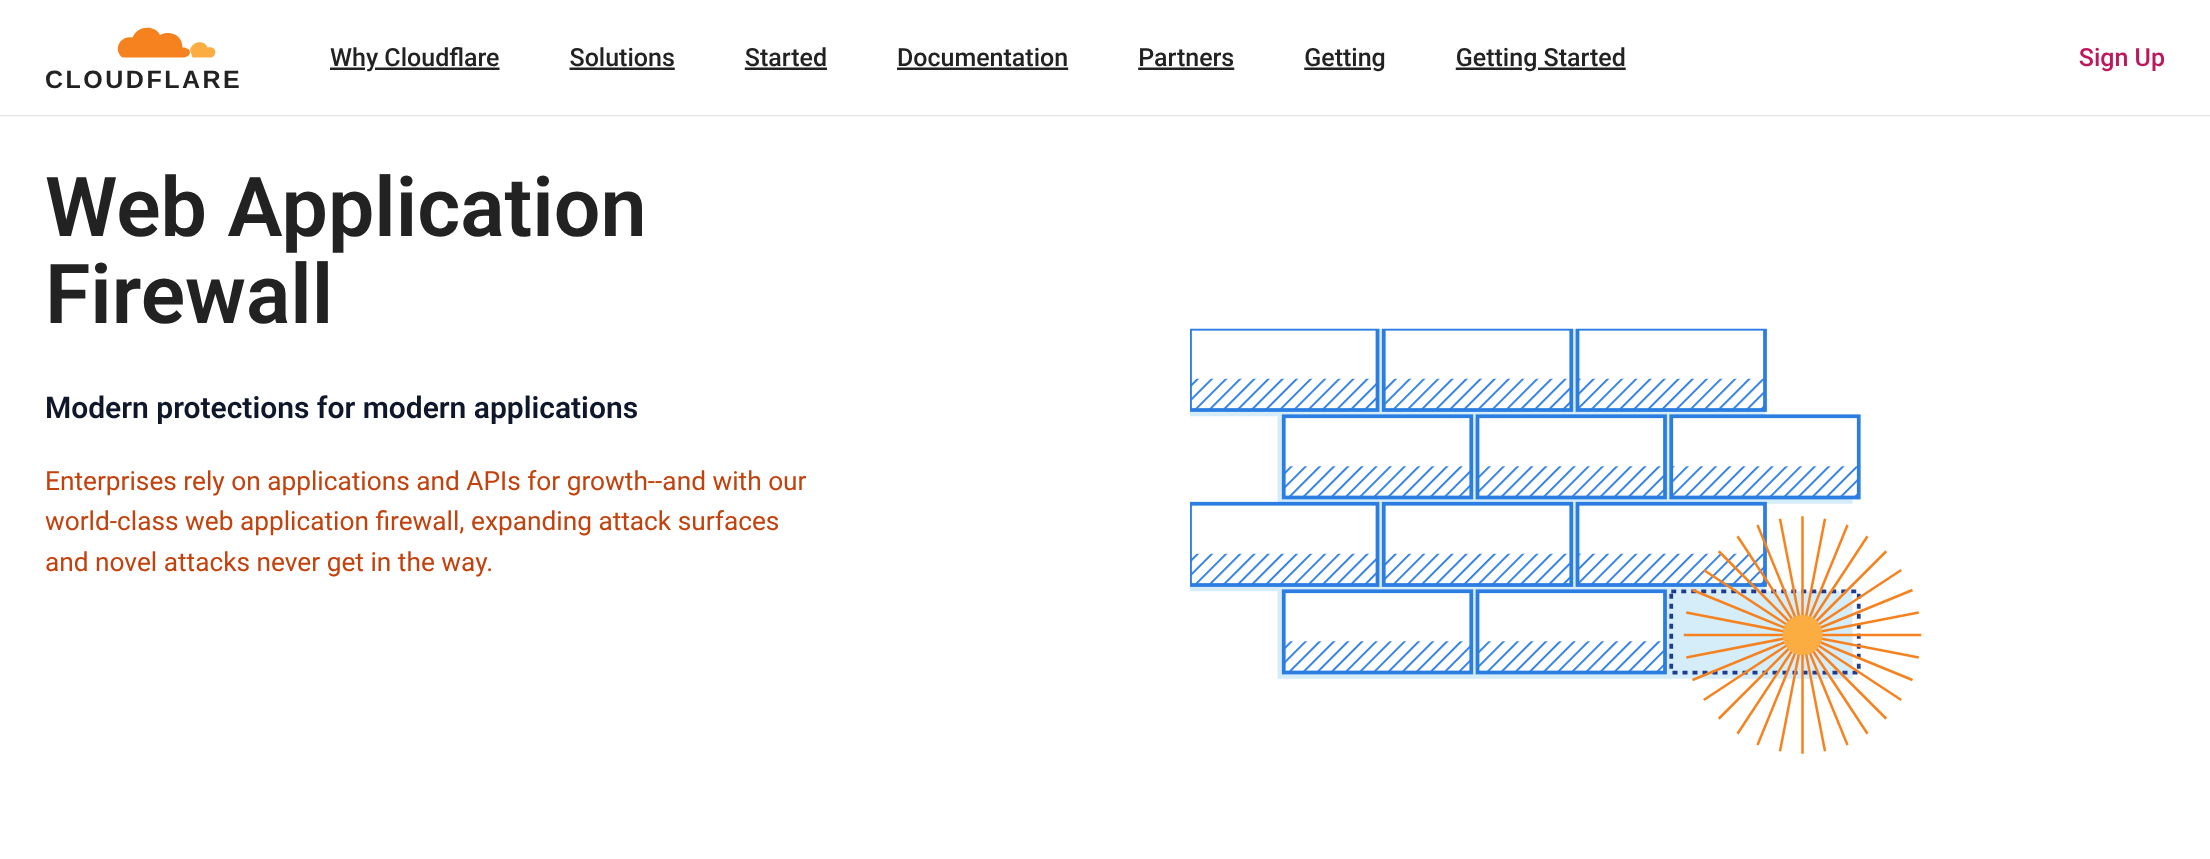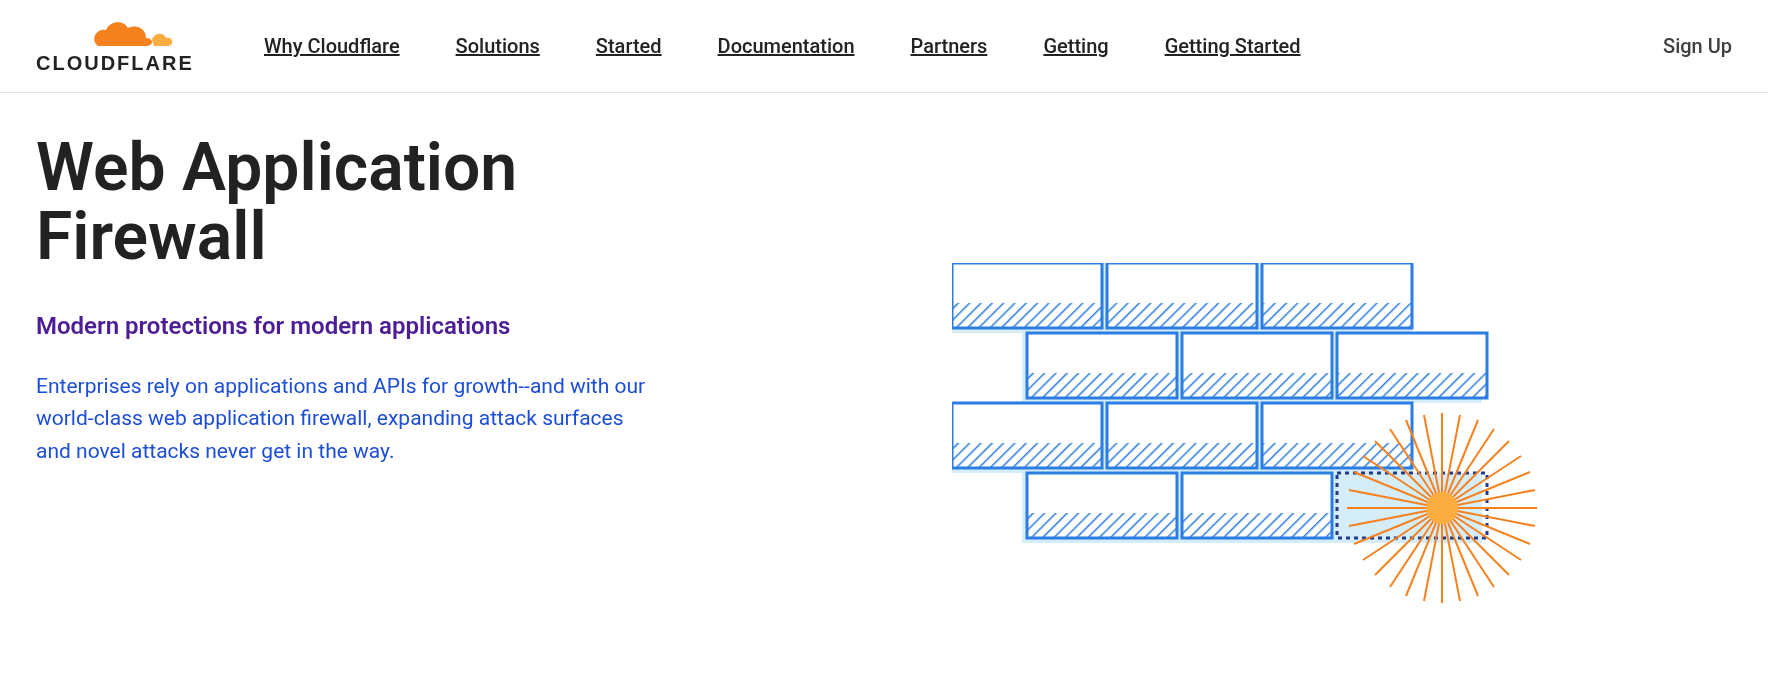--- a/index.html
+++ b/index.html
@@ -1,27 +1,27 @@
 <!DOCTYPE html>
 <html><head>
 <meta charset="utf-8">
 <style>
   * { margin: 0; padding: 0; box-sizing: border-box; }
   body { font-family: -apple-system, BlinkMacSystemFont, "Segoe UI", Roboto, Helvetica, Arial, sans-serif; color: #222; background: #fff; width: 1768px; }
   .header { display: flex; align-items: center; padding: 18px 36px; border-bottom: 1px solid #e5e5e5; gap: 48px; }
   .logo { display: flex; flex-direction: column; align-items: center; }
   .nav { display: flex; gap: 56px; flex: 1; margin-left: 20px; }
   .nav-item { font-size: 20px; font-weight: 500; color: #222; cursor: pointer; white-space: nowrap; text-decoration: underline; }
-  .signup { color: #404040; font-size: 20px; font-weight: 500; cursor: pointer; text-decoration: none; }
+  .signup { color: #be185d; font-size: 20px; font-weight: 500; cursor: pointer; text-decoration: none; }
   .attack-btn { background: #f6821f; color: #fff; border: none; padding: 18px 34px; font-size: 20px; font-weight: 500; cursor: pointer; margin-left: 30px; }
   .hero { display: flex; padding: 40px 36px 0 36px; gap: 96px; justify-content: space-between; }
   .hero-left { flex: 0 0 660px; }
   .title { font-size: 66px; font-weight: 600; line-height: 1.05; color: #222; margin-bottom: 40px; }
-  .subtitle { font-size: 24px; font-weight: 600; color: #4c1d95; margin-bottom: 30px; }
-  .para { font-size: 21px; line-height: 1.55; color: #1d4ed8; margin-bottom: 40px; max-width: 620px; }
+  .subtitle { font-size: 24px; font-weight: 600; color: #0f172a; margin-bottom: 30px; }
+  .para { font-size: 21px; line-height: 1.55; color: #c2410c; margin-bottom: 40px; max-width: 620px; }
   .hero-right { flex: 1; display: flex; justify-content: center; align-items: flex-start; padding-top: 130px; }
 </style>
 </head>
 <body>
 
 <div class="header">
   <div class="logo">
     <svg width="160" height="56" viewBox="0 0 160 56">
       <path d="M110 20 C110 10 100 6 92 10 C88 2 74 2 70 12 C60 10 54 22 62 28 L110 28 C118 28 118 20 110 20 Z" fill="#f6821f"></path>
       <path d="M118 28 L132 28 C138 28 138 18 130 20 C128 14 118 14 116 22 Z" fill="#fbad41"></path>

